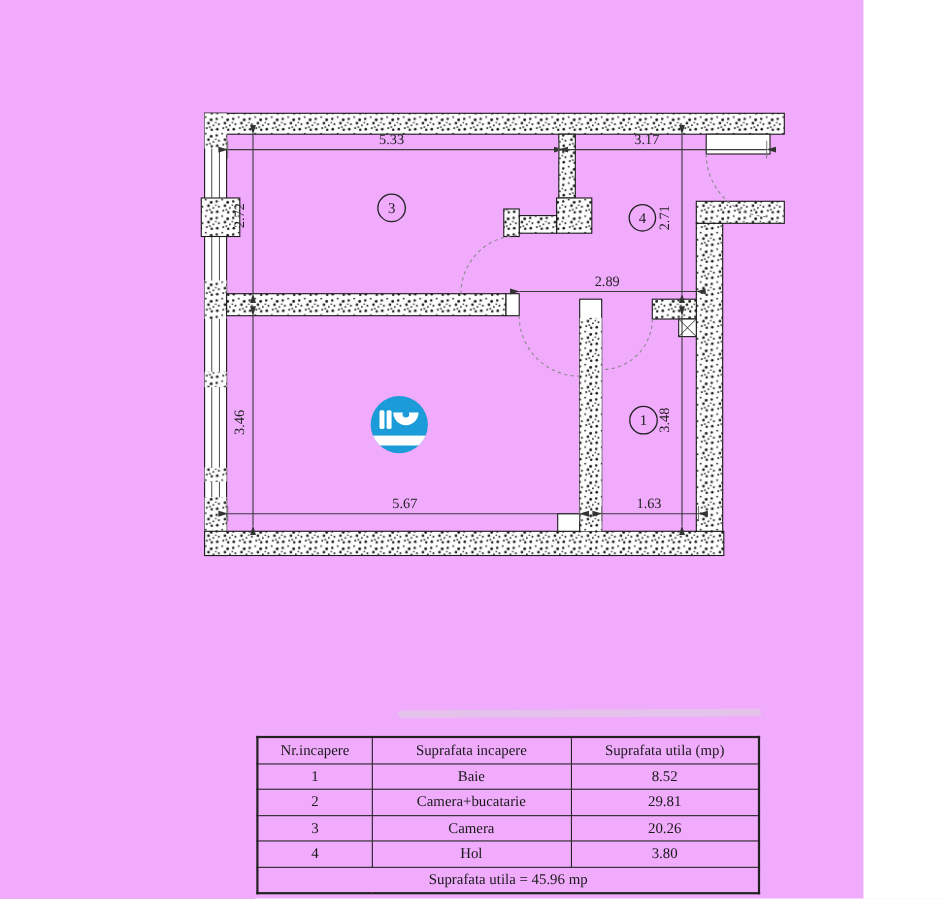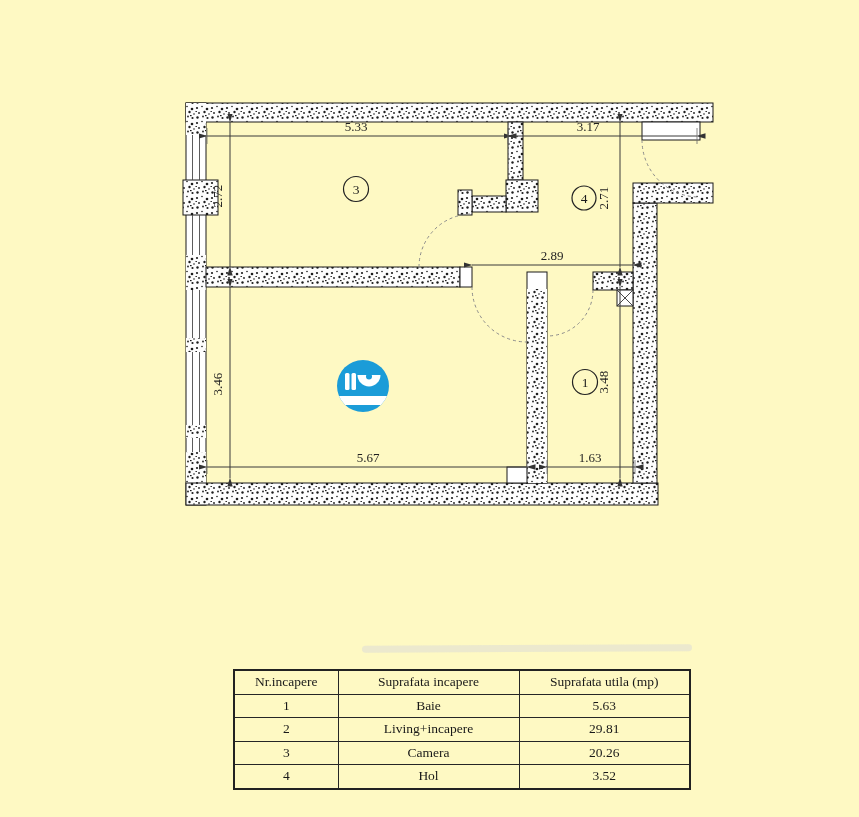--- a/index.html
+++ b/index.html
@@ -1,16 +1,16 @@
 <!DOCTYPE html>
 <html><head>
 <meta charset="utf-8">
 <style>
   html,body{margin:0;padding:0;background:#ffffff;}
-  .page{position:relative;width:859px;height:817px;background:#fef9c3;overflow:hidden;
+  .page{position:relative;width:785px;height:817px;background:#f0abfc;overflow:hidden;
         font-family:"Liberation Serif",serif;}
   .dim-label{font-family:"Liberation Serif",serif;font-size:13px;fill:#1f1f1f;}
   .room-num{font-family:"Liberation Serif",serif;font-size:13.5px;fill:#1c1c1c;}
   .area-table{position:absolute;left:233px;top:669px;width:456px;border-collapse:collapse;
         table-layout:fixed;font-family:"Liberation Serif",serif;font-size:13.5px;color:#191919;
         border:2px solid #222222;}
   .area-table th,.area-table td{border:1.4px solid #262626;font-weight:normal;text-align:center;
         padding:2px 3px;height:18.5px;line-height:1.2;overflow:hidden;white-space:nowrap;}
   .smudge{position:absolute;left:362px;top:645px;width:330px;height:7px;background:#dadada;
         opacity:.5;border-radius:4px;transform:rotate(-.3deg);}
@@ -172,33 +172,36 @@
     <tr>
       <th>Nr.incapere</th>
       <th>Suprafata incapere</th>
       <th>Suprafata utila (mp)</th>
     </tr>
   </thead>
   <tbody>
     <tr>
       <td>1</td>
       <td>Baie</td>
-      <td>5.63</td>
+      <td>8.52</td>
     </tr>
     <tr>
       <td>2</td>
-      <td>Living+incapere</td>
+      <td>Camera+bucatarie</td>
       <td>29.81</td>
     </tr>
     <tr>
       <td>3</td>
       <td>Camera</td>
       <td>20.26</td>
     </tr>
     <tr>
       <td>4</td>
       <td>Hol</td>
-      <td>3.52</td>
+      <td>3.80</td>
+    </tr>
+    <tr>
+      <td colspan="3">Suprafata utila = 45.96 mp</td>
     </tr>
   </tbody>
 </table>
 
 </div>
 
 </body></html>

